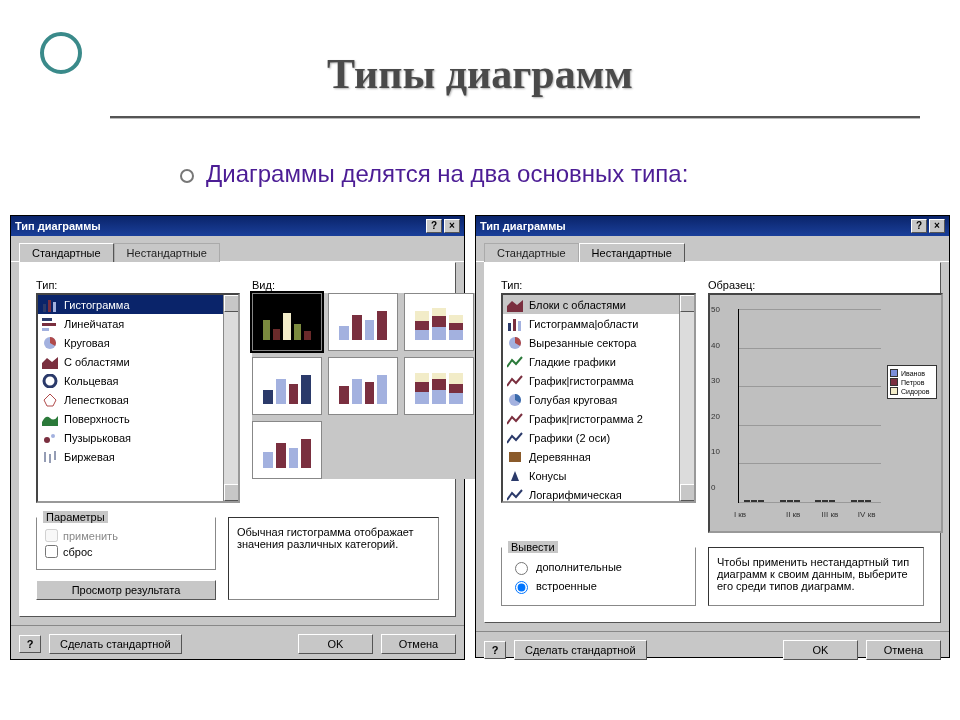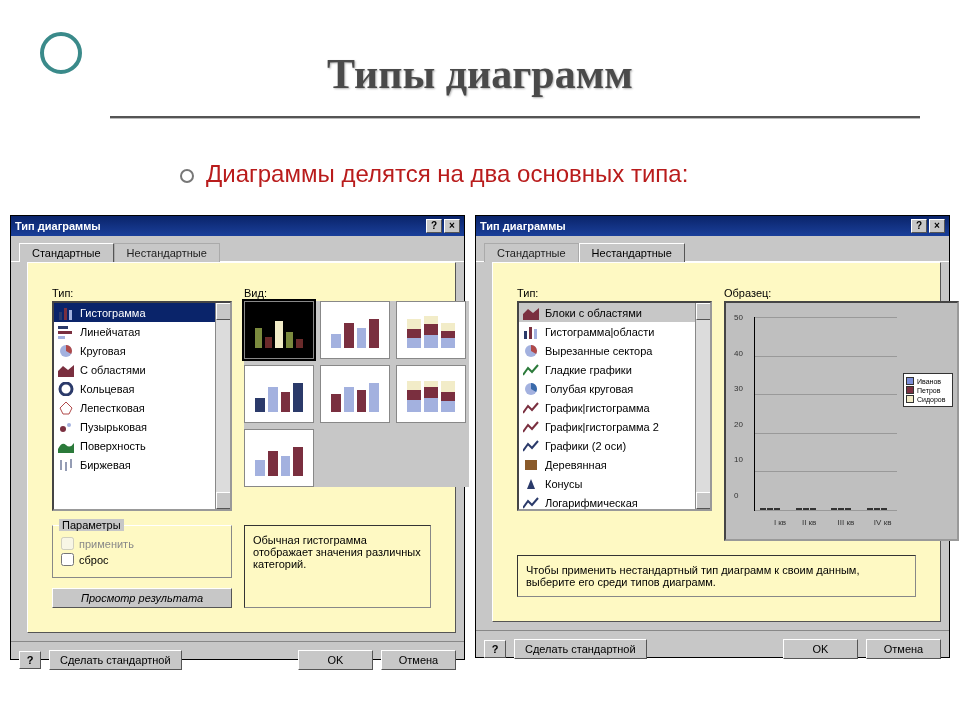--- a/index.html
+++ b/index.html
@@ -31,21 +31,21 @@
   .hr {
     position: absolute;
     left: 110px; right: 40px; top: 116px;
     border-top: 2px solid #555;
     border-bottom: 1px solid #bbb;
   }
   .body-text {
     position: absolute;
     left: 180px; top: 160px;
     font-size: 24px;
-    color: #b91c1c;
+    color: #4c1d95;
   }
   .body-text::before {
     content: "";
     display: inline-block;
     width: 10px; height: 10px;
     border: 2px solid #777;
     border-radius: 50%;
     margin-right: 12px;
     vertical-align: middle;
   }
@@ -95,32 +95,32 @@
     position: relative;
     top: 1px;
   }
   .tab.active {
     background: #c7c7c7;
     border-color: #fff #555 #c7c7c7 #fff;
     z-index: 2;
   }
   .tab.inactive { border-color:#aaa; color:#222; }
   .tab-body {
-    margin: 0 8px 8px 16px;
+    margin: 0 8px 8px 8px;
     border: 1px solid #fff;
     border-top-color:#fff;
     border-right-color:#555; border-bottom-color:#555;
-    background: #fef9c3;
-    padding: 24px;
+    background: #ffffff;
+    padding: 16px;
   }
 
   .lbl { font-size: 11px; margin-bottom: 2px; display:block; }
 
   .type-list {
-    width: 180px; height: 210px;
+    width: 204px; height: 210px;
     background: #fff;
     border: 2px inset #999;
     overflow: hidden;
     position: relative;
   }
   .dlg2 .type-list { width: 195px; height: 210px; }
   .type-item {
     display: flex; align-items: center;
     height: 19px;
     font-size: 11px;
@@ -206,21 +206,21 @@
     width: 235px; height: 240px;
     background:#bfbfbf;
     border: 2px inset #999;
     position: relative;
     padding: 10px 4px 10px 26px;
   }
   .plot {
     position:absolute; left:28px; right:60px; top:14px; bottom:28px;
     border-left:1px solid #000; border-bottom:1px solid #000;
   }
-  .ytick { position:absolute; left:8px; font-size:8px; color:#333; transform:translateY(-50%);}
+  .ytick { position:absolute; left:1px; font-size:8px; color:#333; transform:translateY(-50%);}
   .xtick { position:absolute; bottom:12px; font-size:8px; color:#333; transform:translateX(-50%);}
   .series-group { position:absolute; bottom:0; display:flex; gap:1px; align-items:flex-end;}
   .bar { width:6px; border:1px solid #333; }
   .legend-box {
     position:absolute; right:4px; top:70px; width:50px;
     background:#fff; border:1px solid #333; padding:2px; font-size:7px;
   }
   .legend-row { display:flex; align-items:center; gap:3px; margin:1px 0;}
   .sw { width:8px; height:8px; border:1px solid #333; } .c-maroon{background:#7a2f3f;} .c-cream{background:#f2ecc8;}
   .c-olive{background:#7b8a3e;} .c-dred{background:#6a2a2a;} .c-lblue{background:#a3b1df;}
@@ -287,30 +287,30 @@
               <span>Кольцевая</span>
             </div>
             <div class="type-item">
               <span class="ico"><svg viewBox="0 0 16 14">
                   <polygon points="8,1 14,7 11,13 5,13 2,7" fill="none" stroke="#b04a4a"></polygon>
                 </svg></span>
               <span>Лепестковая</span>
             </div>
             <div class="type-item">
               <span class="ico"><svg viewBox="0 0 16 14">
+                  <path d="M0 10 Q4 2 8 6 T16 4 L16 14 L0 14 Z" fill="#2b7a3a"></path>
+                </svg></span>
+              <span>Поверхность</span>
+            </div>
+            <div class="type-item">
+              <span class="ico"><svg viewBox="0 0 16 14">
                   <circle cx="5" cy="9" r="3" fill="#7a2f3f"></circle>
                   <circle cx="11" cy="5" r="2" fill="#a3b1df"></circle>
                 </svg></span>
               <span>Пузырьковая</span>
-            </div>
-            <div class="type-item">
-              <span class="ico"><svg viewBox="0 0 16 14">
-                  <path d="M0 10 Q4 2 8 6 T16 4 L16 14 L0 14 Z" fill="#2b7a3a"></path>
-                </svg></span>
-              <span>Поверхность</span>
             </div>
             <div class="type-item">
               <span class="ico"><svg viewBox="0 0 16 14">
                   <line x1="3" y1="2" x2="3" y2="12" stroke="#2b3a6a"></line>
                   <line x1="8" y1="4" x2="8" y2="13" stroke="#2b3a6a"></line>
                   <line x1="13" y1="1" x2="13" y2="10" stroke="#2b3a6a"></line>
                 </svg></span>
               <span>Биржевая</span>
             </div>
             <div class="scrollbar"></div>
@@ -384,21 +384,21 @@
           <span class="legend">Параметры</span>
           <label class="chk disabled">
               <input type="checkbox" disabled="" style="">
               <span>применить</span>
             </label>
           <label class="chk">
               <input type="checkbox" style="">
               <span>сброс</span>
             </label>
         </div>
-        <div class="btn" style="margin-top:10px;font-style:italic;">Просмотр результата</div>
+        <div class="btn" style="margin-top:10px;">Просмотр результата</div>
       </div>
       <div class="desc-box" style="flex:1">Обычная гистограмма отображает значения различных категорий.</div>
     </div>
   </div>
 
   <div class="dlg-footer">
     <div class="btn small">?</div>
     <div class="btn">Сделать стандартной</div>
     <div class="spacer"></div>
     <div class="btn">OK</div>
@@ -445,30 +445,30 @@
               <span>Вырезанные сектора</span>
             </div>
             <div class="type-item">
               <span class="ico"><svg viewBox="0 0 16 14">
                   <polyline points="0,12 5,5 9,9 15,2" fill="none" stroke="#2b7a3a" stroke-width="2"></polyline>
                 </svg></span>
               <span>Гладкие графики</span>
             </div>
             <div class="type-item">
               <span class="ico"><svg viewBox="0 0 16 14">
+                  <polyline points="0,12 5,5 9,9 15,2" fill="none" stroke="#7a2f3f" stroke-width="2"></polyline>
+                </svg></span>
+              <span>График|гистограмма</span>
+            </div>
+            <div class="type-item">
+              <span class="ico"><svg viewBox="0 0 16 14">
                   <circle cx="8" cy="7" r="6" fill="#a3b1df"></circle>
                   <path d="M8 7 L8 1 A6 6 0 0 1 13.2 10 Z" fill="#3a6aaa"></path>
                 </svg></span>
               <span>Голубая круговая</span>
-            </div>
-            <div class="type-item">
-              <span class="ico"><svg viewBox="0 0 16 14">
-                  <polyline points="0,12 5,5 9,9 15,2" fill="none" stroke="#7a2f3f" stroke-width="2"></polyline>
-                </svg></span>
-              <span>График|гистограмма</span>
             </div>
             <div class="type-item">
               <span class="ico"><svg viewBox="0 0 16 14">
                   <polyline points="0,12 5,5 9,9 15,2" fill="none" stroke="#7a2f3f" stroke-width="2"></polyline>
                 </svg></span>
               <span>График|гистограмма 2</span>
             </div>
             <div class="type-item">
               <span class="ico"><svg viewBox="0 0 16 14">
                   <polyline points="0,12 5,5 9,9 15,2" fill="none" stroke="#2b3a6a" stroke-width="2"></polyline>
@@ -540,29 +540,42 @@
                 <span class="sw" style="background: rgb(242, 236, 200);"></span>
                 <span>Сидоров</span>
               </div>
             </div>
         <div class="ytick" style="top: 192px;">0</div>
             <div class="ytick" style="top: 156.4px;">10</div>
             <div class="ytick" style="top: 120.8px;">20</div>
             <div class="ytick" style="top: 85.2px;">30</div>
             <div class="ytick" style="top: 49.6px;">40</div>
             <div class="ytick" style="top: 14px;">50</div>
-            <div class="xtick" style="left: 54px;">I кв</div>
+            <div class="xtick" style="left: 30px;">I кв</div>
             <div class="xtick" style="left: 83.125px;">II кв</div>
             <div class="xtick" style="left: 119.875px;">III кв</div>
             <div class="xtick" style="left: 156.625px;">IV кв</div>
           </div>
       </div>
     </div>
 
     <div class="row" style="align-items:stretch; margin-top:6px;">
+      <div style="width:195px">
+        <div class="groupbox">
+          <span class="legend">Вывести</span>
+          <label class="radio-row">
+              <input type="radio" name="out" style="">
+              <span>дополнительные</span>
+            </label>
+          <label class="radio-row">
+              <input type="radio" name="out" checked="" style="">
+              <span>встроенные</span>
+            </label>
+        </div>
+      </div>
       <div class="desc-box" style="flex:1">Чтобы применить нестандартный тип диаграмм к своим данным, выберите его среди типов диаграмм.</div>
     </div>
   </div>
 
   <div class="dlg-footer">
     <div class="btn small">?</div>
     <div class="btn">Сделать стандартной</div>
     <div class="spacer"></div>
     <div class="btn">OK</div>
     <div class="btn">Отмена</div>

